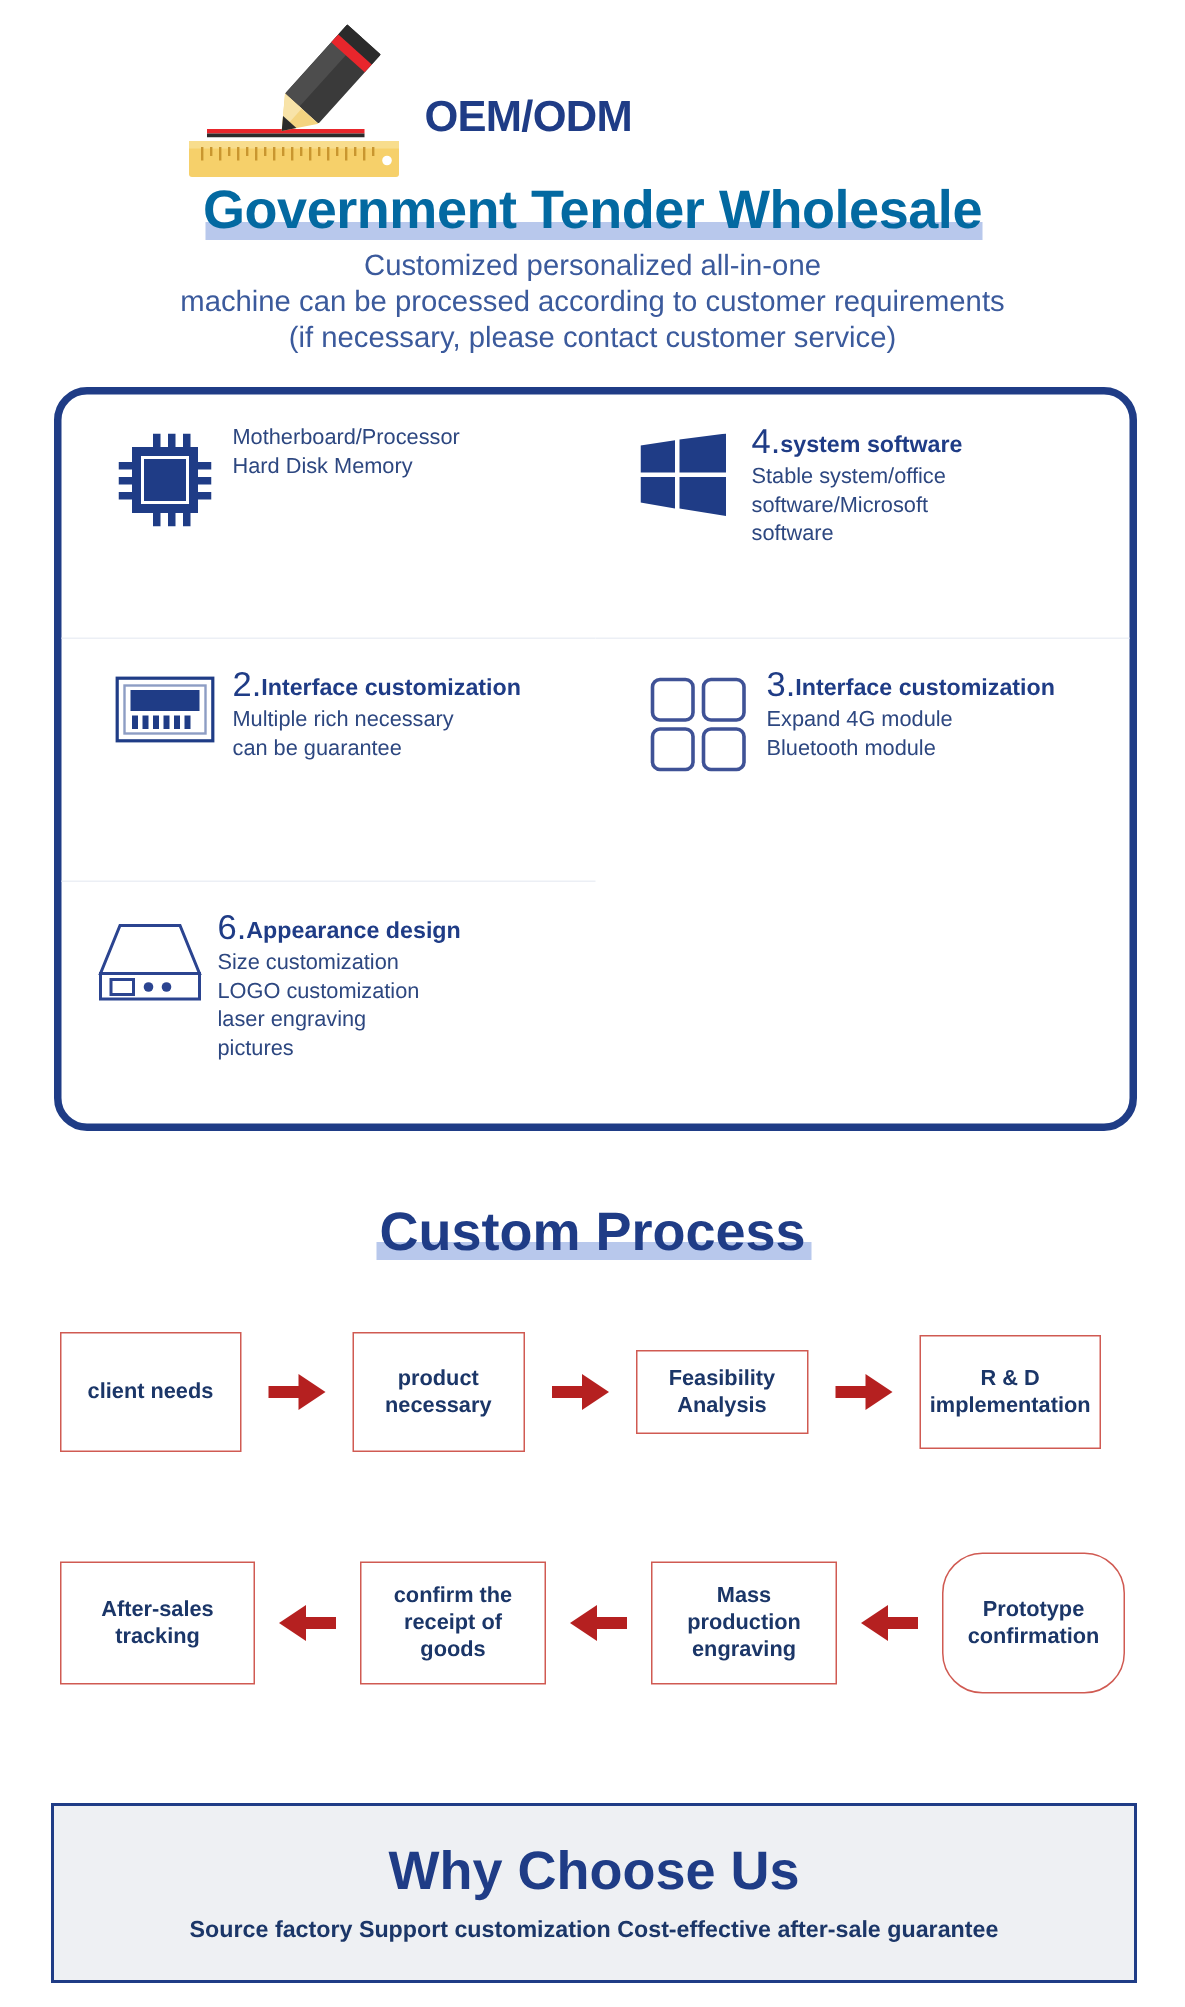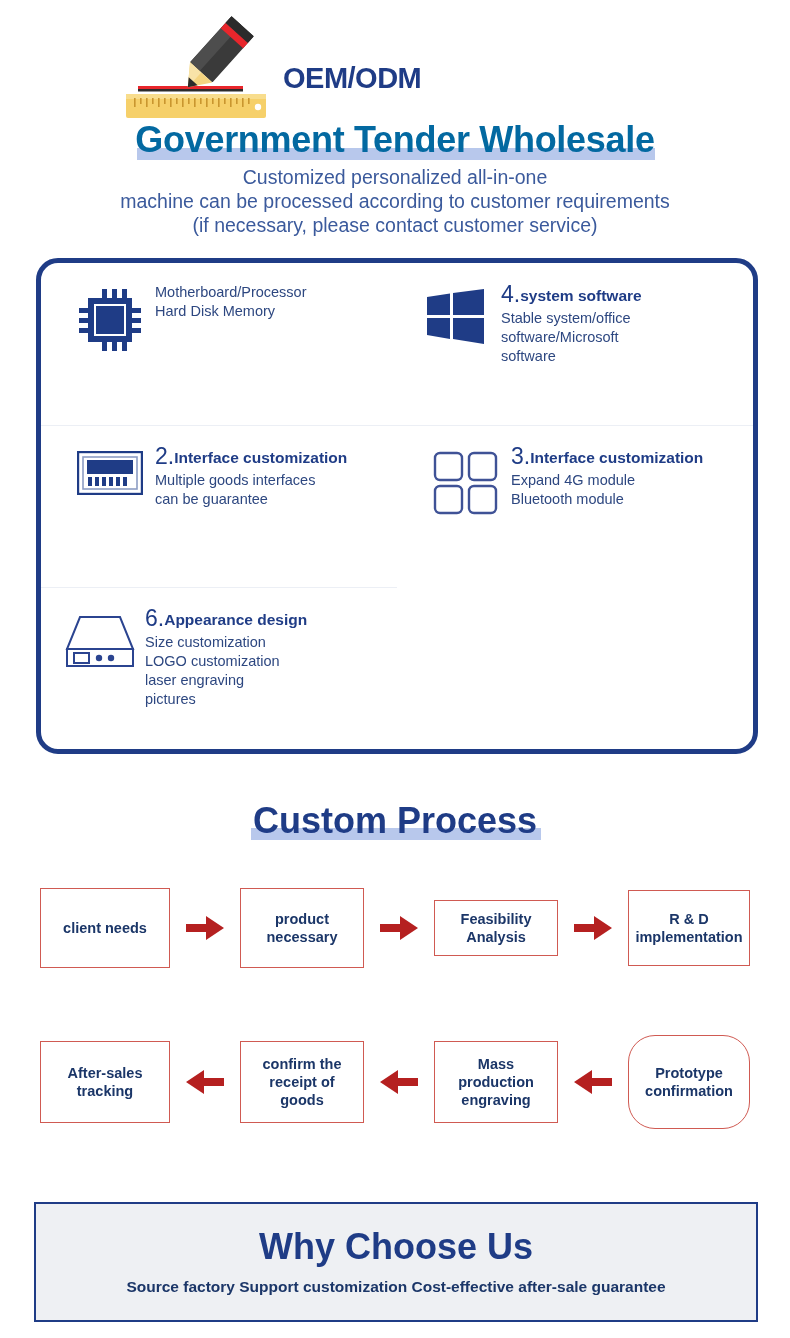--- a/index.html
+++ b/index.html
@@ -66,21 +66,21 @@
 
   
   .cp-wrap { position: absolute; left: 0; top: 800px; width: 790px; text-align: center; }
   .cp-title { position: relative; display: inline-block; font-size: 36px; font-weight: bold; color: #1f3c86; padding: 0 8px; }
   .cp-hl { position: absolute; left: 6px; right: 4px; bottom: 2px; height: 12px; background: #b8c8ec; z-index: 0; }
   .cp-title span.txt { position: relative; z-index: 1; }
 
   
   .flow { position: absolute; left: 0; top: 880px; width: 790px; height: 275px; }
   .flow-row { position: absolute; left: 0; width: 790px; display: flex; align-items: center; }
-  .flow-row.r1 { top: 8px; }
+  .flow-row.r1 { top: 8px; gap: 16px; }
   .flow-row.r2 { top: 155px; }
   .fbox {
     border: 1.6px solid #d05a52; background: #fff;
     display: flex; align-items: center; justify-content: center; text-align: center;
     color: #1b3668; font-weight: bold; font-size: 14.5px; line-height: 1.25;
     padding: 4px 6px;
   }
   .fbox.b1 { width: 130px; height: 80px; margin-left: 40px; }
   .fbox.b2 { width: 124px; height: 80px; }
   .fbox.b3 { width: 124px; height: 56px; }
@@ -233,21 +233,21 @@
                 <rect x="32" y="26" width="4" height="9"></rect>
               <rect x="39" y="26" width="4" height="9"></rect>
                 <rect x="46" y="26" width="4" height="9"></rect>
             </g>
           </svg>
         </div>
         <div class="feat-text">
           <div class="feat-head">
             <span class="feat-num">2</span><span class="feat-num">.</span><span class="feat-title">Interface customization</span>
           </div>
-          <div class="feat-desc">Multiple goods interfaces</div>
+          <div class="feat-desc">Multiple rich necessary</div>
           <div class="feat-desc">can be guarantee</div>
         </div>
       </div>
 
 
       <div class="feat-cell rowline">
         <div class="feat-icon">
           <svg width="66" height="64" viewBox="0 0 66 64">
             <g fill="none" stroke="#3f5296" stroke-width="2.4">
               <rect x="2" y="2" width="27" height="27" rx="5"></rect>

